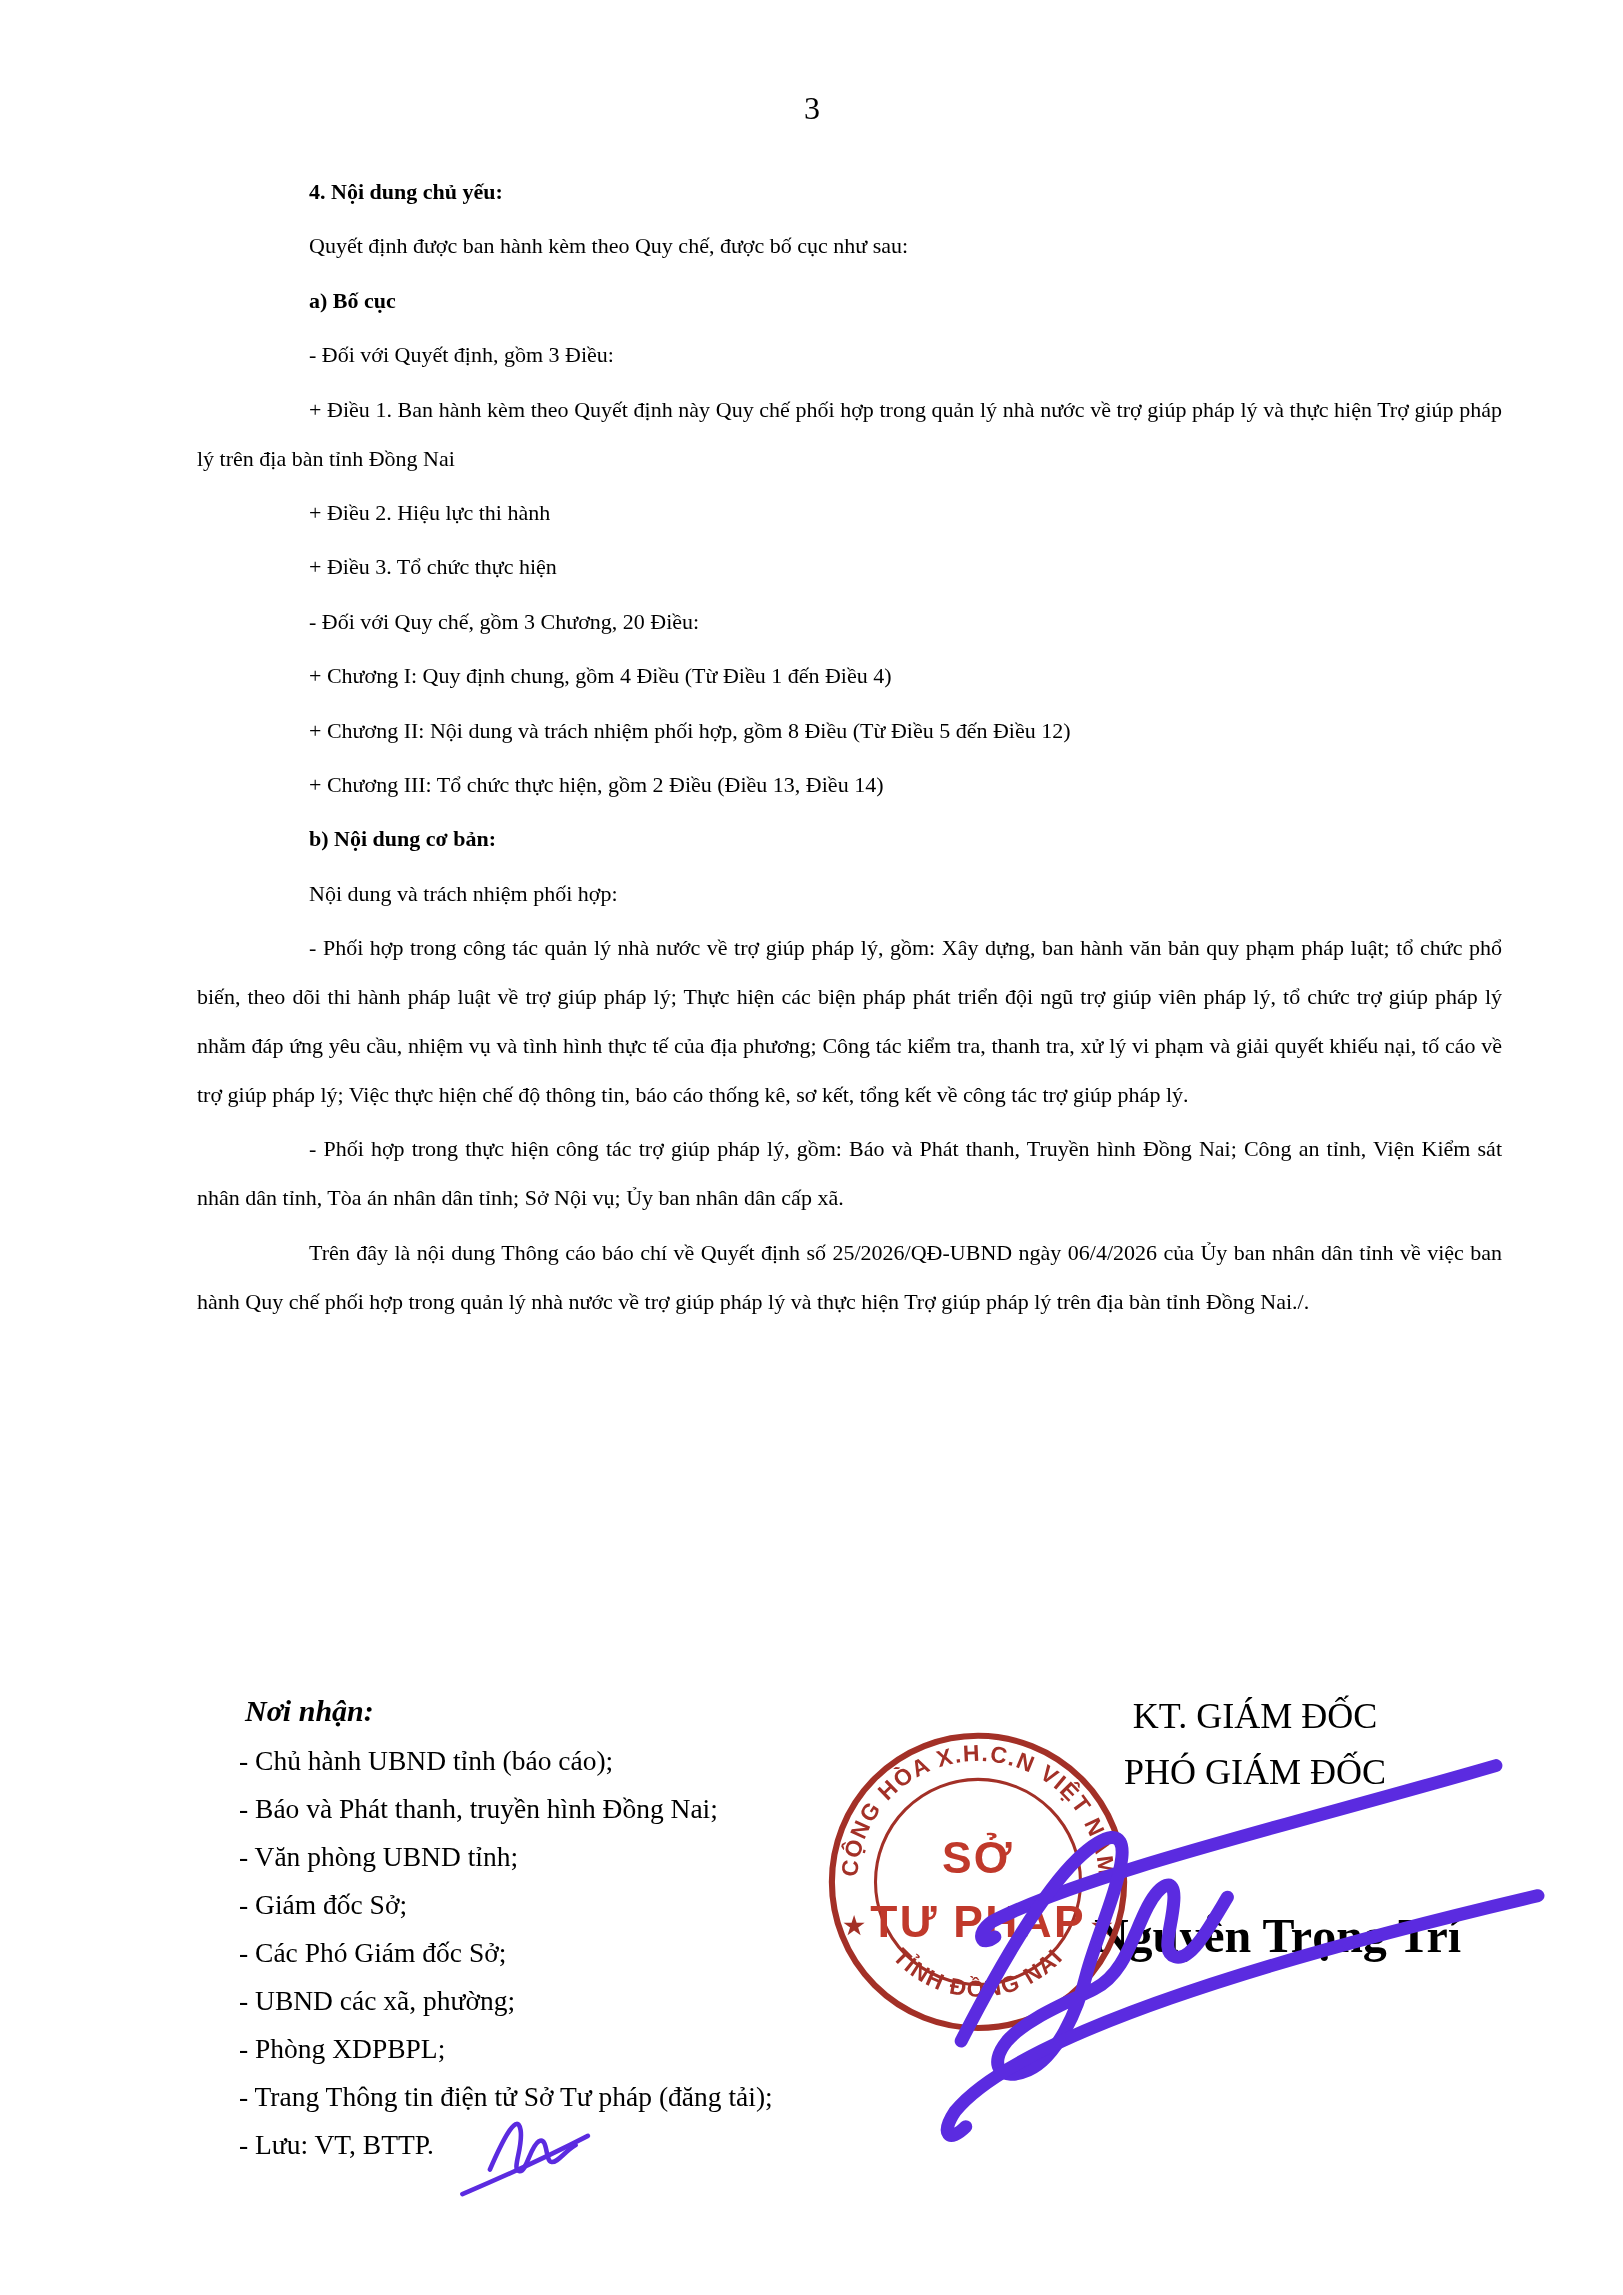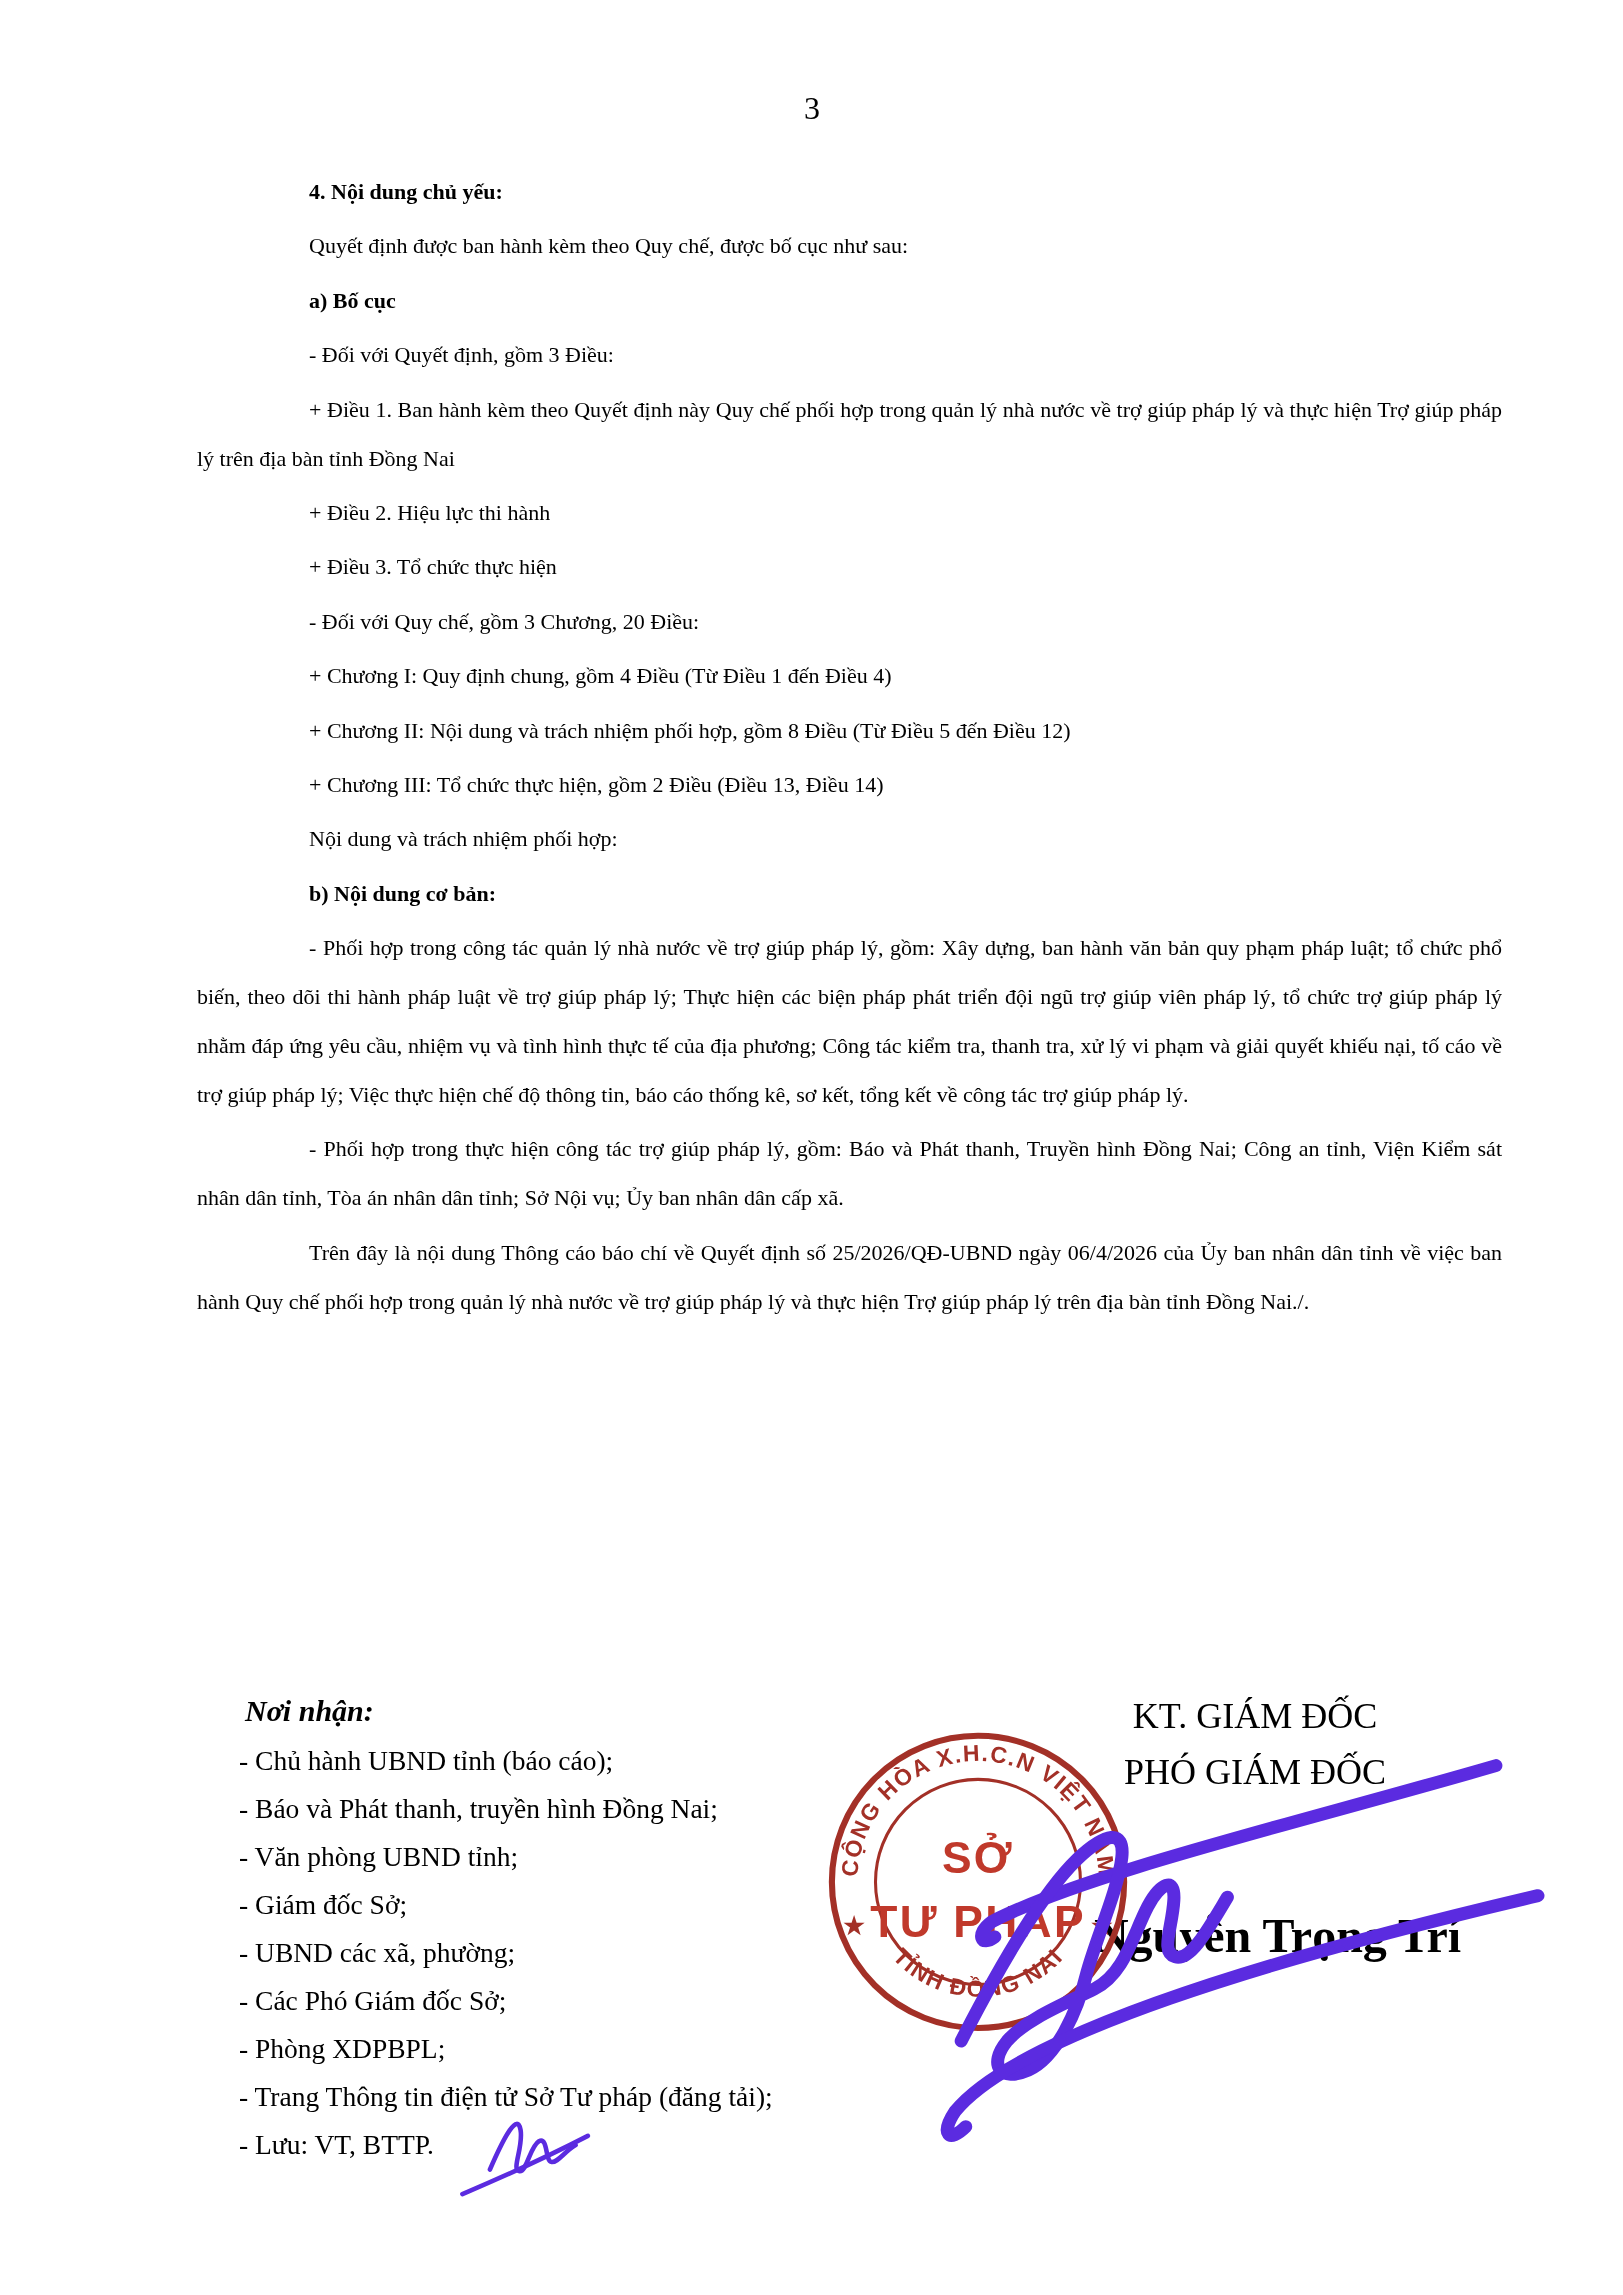--- a/index.html
+++ b/index.html
@@ -81,35 +81,35 @@
     <p class="para">Quyết định được ban hành kèm theo Quy chế, được bố cục như sau:</p>
     <p class="para b">a) Bố cục</p>
     <p class="para">- Đối với Quyết định, gồm 3 Điều:</p>
     <p class="para">+ Điều 1. Ban hành kèm theo Quyết định này Quy chế phối hợp trong quản lý nhà nước về trợ giúp pháp lý và thực hiện Trợ giúp pháp lý trên địa bàn tỉnh Đồng Nai</p>
     <p class="para">+ Điều 2. Hiệu lực thi hành</p>
     <p class="para">+ Điều 3. Tổ chức thực hiện</p>
     <p class="para">- Đối với Quy chế, gồm 3 Chương, 20 Điều:</p>
     <p class="para">+ Chương I: Quy định chung, gồm 4 Điều (Từ Điều 1 đến Điều 4)</p>
     <p class="para">+ Chương II: Nội dung và trách nhiệm phối hợp, gồm 8 Điều (Từ Điều 5 đến Điều 12)</p>
     <p class="para">+ Chương III: Tổ chức thực hiện, gồm 2 Điều (Điều 13, Điều 14)</p>
+    <p class="para b">b) Nội dung cơ bản:</p>
     <p class="para">Nội dung và trách nhiệm phối hợp:</p>
-    <p class="para b">b) Nội dung cơ bản:</p>
     <p class="para">- Phối hợp trong công tác quản lý nhà nước về trợ giúp pháp lý, gồm:  Xây dựng, ban hành văn bản quy phạm pháp luật; tổ chức phổ biến, theo dõi thi hành pháp luật về trợ giúp pháp lý; Thực hiện các biện pháp phát triển đội ngũ trợ giúp viên pháp lý, tổ chức trợ giúp pháp lý nhằm đáp ứng yêu cầu, nhiệm vụ và tình hình thực tế của địa phương; Công tác kiểm tra, thanh tra, xử lý vi phạm và giải quyết khiếu nại, tố cáo về trợ giúp pháp lý; Việc thực hiện chế độ thông tin, báo cáo thống kê, sơ kết, tổng kết về công tác trợ giúp pháp lý.</p>
     <p class="para">- Phối hợp trong thực hiện công tác trợ giúp pháp lý, gồm: Báo và Phát thanh, Truyền hình Đồng Nai; Công an tỉnh, Viện Kiểm sát nhân dân tỉnh, Tòa án nhân dân tỉnh; Sở Nội vụ; Ủy ban nhân dân cấp xã.</p>
     <p class="para">Trên đây là nội dung Thông cáo báo chí về Quyết định số 25/2026/QĐ-UBND ngày 06/4/2026 của Ủy ban nhân dân tỉnh về việc ban hành Quy chế phối hợp trong quản lý nhà nước về trợ giúp pháp lý và thực hiện Trợ giúp pháp lý trên địa bàn tỉnh Đồng Nai./.</p>
   </div>
 
   <div class="recipients">
     <div class="recipients-label">Nơi nhận:</div>
     <div class="recipient-item">- Chủ hành UBND tỉnh (báo cáo);</div>
     <div class="recipient-item">- Báo và Phát thanh, truyền hình Đồng Nai;</div>
     <div class="recipient-item">- Văn phòng UBND tỉnh;</div>
     <div class="recipient-item">- Giám đốc Sở;</div>
+    <div class="recipient-item">- Các Phó Giám đốc Sở;</div>
     <div class="recipient-item">- UBND các xã, phường;</div>
-    <div class="recipient-item">- Các Phó Giám đốc Sở;</div>
     <div class="recipient-item">- Phòng XDPBPL;</div>
     <div class="recipient-item">- Trang Thông tin điện tử Sở Tư pháp (đăng tải);</div>
     <div class="recipient-item">- Lưu: VT, BTTP.</div>
   </div>
 
   <div class="signer-titles">
     <div>KT. GIÁM ĐỐC</div>
     <div>PHÓ GIÁM ĐỐC</div>
   </div>
 

